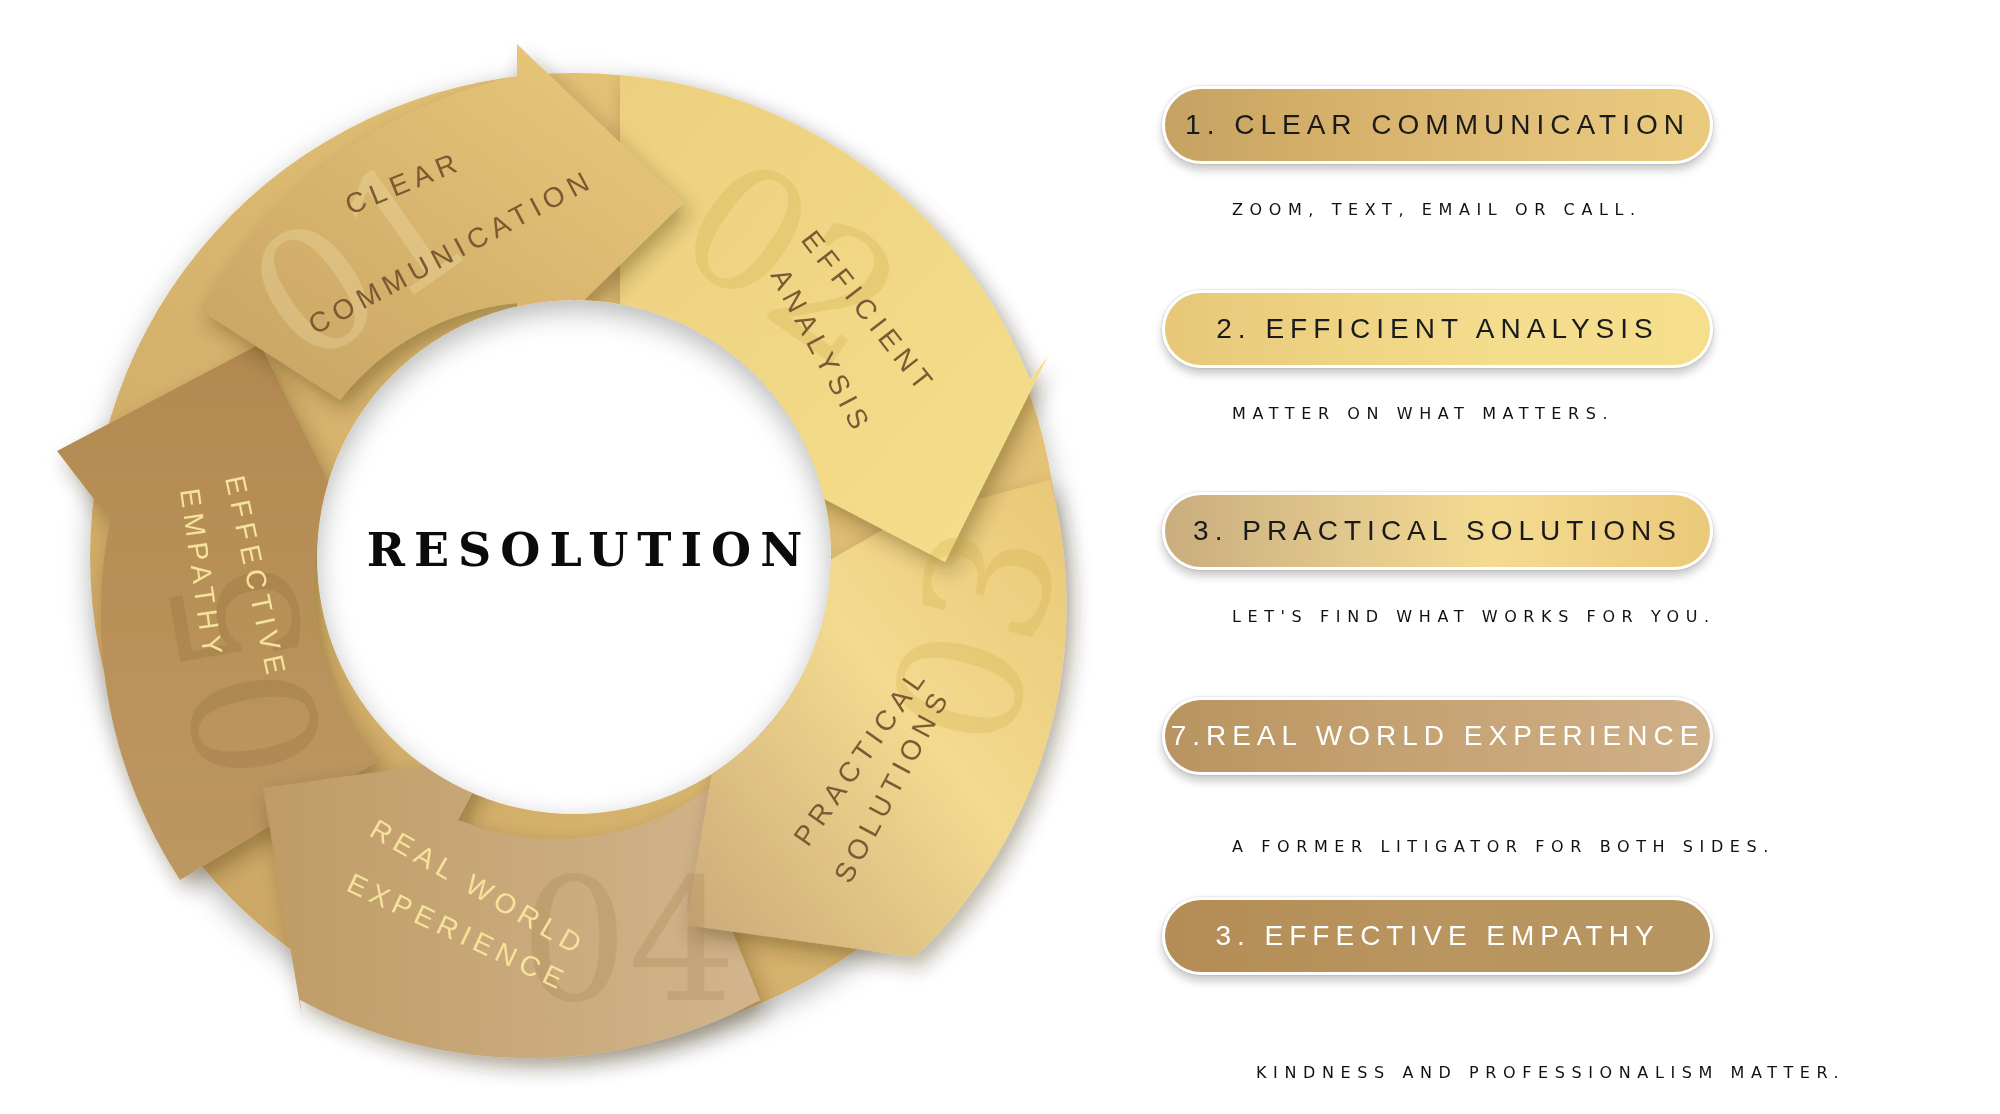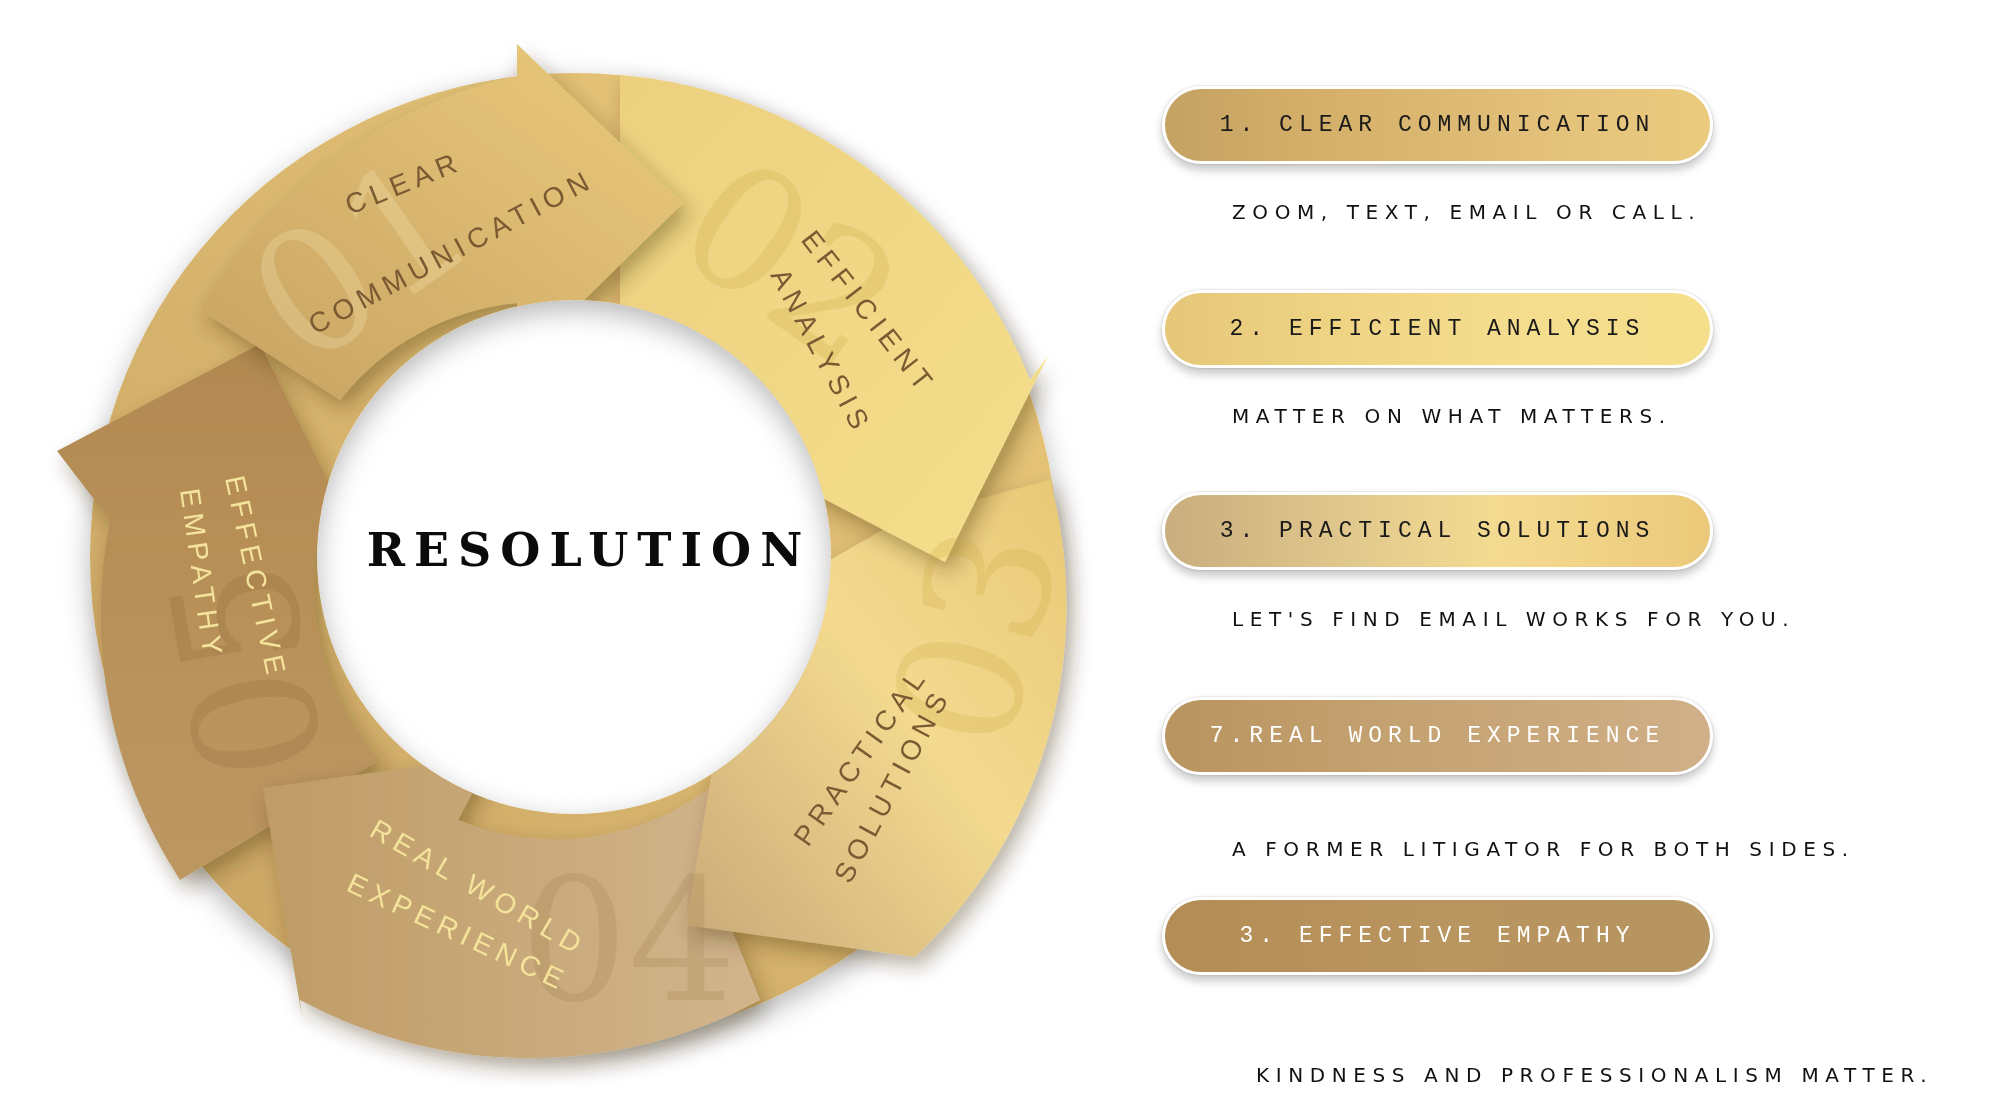--- a/index.html
+++ b/index.html
@@ -6,26 +6,26 @@
   body { width:2000px; height:1114px; position:relative; overflow:hidden; font-family:"DejaVu Sans", sans-serif; }
   #cycle { position:absolute; left:0; top:0; width:1120px; height:1114px; }
   .pill {
     position:absolute; left:1162px; width:551px; height:78px;
     border-radius:40px; border:3px solid #ffffff;
     box-shadow: 0 6px 10px rgba(0,0,0,0.22), 0 0 2px rgba(0,0,0,0.25);
     display:flex; align-items:center; justify-content:center;
     box-sizing:border-box;
   }
   .pill span {
-    font-family:Liberation Mono, monospace; font-size:23px; letter-spacing:6px;
+    font-family:Liberation Sans, sans-serif; font-size:28px; letter-spacing:6px;
     font-weight:normal; white-space:nowrap;
   }
   .desc {
     position:absolute; left:1232px; font-family:"DejaVu Sans", sans-serif;
-    font-size:20px; letter-spacing:6.6px; color:#111111; white-space:nowrap;
+    font-size:16px; letter-spacing:6.6px; color:#111111; white-space:nowrap;
   }
   .p1 { top:86px;  background:linear-gradient(90deg,#c4a263 0%,#d3ae68 25%,#e3c17a 70%,#eacb7e 100%); }
   .p2 { top:290px; background:linear-gradient(90deg,#e6c779 0%,#eed383 30%,#f4de8e 65%,#f5df8c 100%);text-align:right; }
   .p3 { top:492px; background:linear-gradient(90deg,#c9ad7e 0%,#e2c98d 35%,#f4db91 60%,#ebc97a 100%); }
   .p4 { top:697px; background:linear-gradient(90deg,#b89460 0%,#c4a170 40%,#d0b088 100%); }
   .p5 { top:897px; background:linear-gradient(90deg,#b48c55 0%,#b9955f 50%,#b69561 100%); }
   .dark { color:#1a1a1a; }
   .light { color:#ffffff; }
   .d1 { top:200px; } .d2 { top:404px; } .d3 { top:607px; } .d4 { top:810px;margin-top:27px; } .d5 { top:1063px;margin-left:24px; }
 </style>
@@ -121,21 +121,21 @@
 <div class="desc d1">ZOOM, TEXT, EMAIL OR CALL.</div>
 
 <div class="pill p2">
   <span class="dark">2. EFFICIENT ANALYSIS</span>
 </div>
 <div class="desc d2">MATTER ON WHAT MATTERS.</div>
 
 <div class="pill p3">
   <span class="dark">3. PRACTICAL SOLUTIONS</span>
 </div>
-<div class="desc d3">LET'S FIND EMAIL WORKS FOR YOU.</div>
+<div class="desc d3">LET'S FIND WHAT WORKS FOR YOU.</div>
 
 <div class="pill p4">
   <span class="light">7.REAL WORLD EXPERIENCE</span>
 </div>
 <div class="desc d4">A FORMER LITIGATOR FOR BOTH SIDES.</div>
 
 <div class="pill p5">
   <span class="light">3. EFFECTIVE EMPATHY</span>
 </div>
 <div class="desc d5">KINDNESS AND PROFESSIONALISM MATTER.</div>

